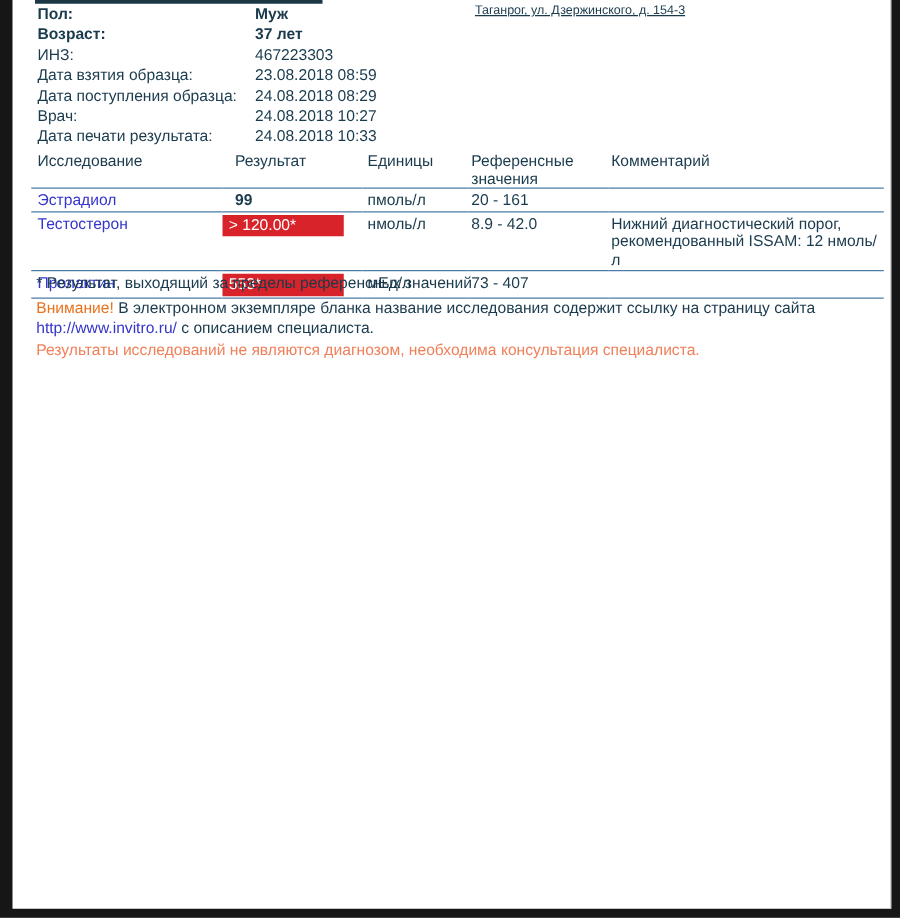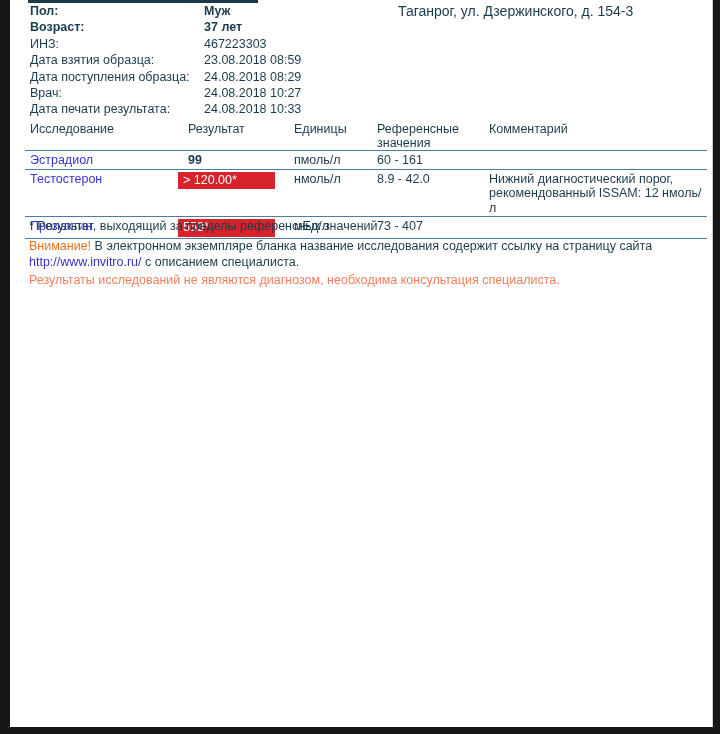--- a/index.html
+++ b/index.html
@@ -15,22 +15,22 @@
     background: var(--c-page_bg, #ffffff);
     border-right: 1px solid #cfcfcf;
     color: var(--c-text, #1a3b4d);
     font-size: 12.5px;
   }
   .cutoff-strip {
     position: absolute; left: 18px; top: 0; width: 230px; height: 3px;
     background: #1c3845;
   }
   .address {
-    position: absolute; left: 388px; top: 3px;
-    font-size: 14px; color: var(--c-text, #1a3b4d); white-space: nowrap;
+    position: absolute; left: 370px; top: 3px;
+    font-size: 10px; color: var(--c-text, #1a3b4d); white-space: nowrap; text-decoration: underline;
   }
   .patient-info { position: absolute; left: 20px; top: 3px; }
   .pi-row { display: flex; height: 16.4px; line-height: 16.4px; }
   .pi-row .pi-label { width: 174px; }
   .pi-row.bold { font-weight: bold; }
 
   table.results {
     position: absolute; left: 15px; top: 121px; width: 682px;
     border-collapse: collapse; table-layout: fixed;
     font-size: 12.5px; color: var(--c-text, #1a3b4d);
@@ -124,21 +124,21 @@
           <th class="h-units">Единицы</th>
           <th class="h-ref">Референсные значения</th>
           <th class="h-comment">Комментарий</th>
         </tr>
       </thead>
       <tbody>
         <tr class="row-single">
           <td class="c-test"><a class="test-link">Эстрадиол</a></td>
           <td class="c-result"><span class="result-normal">99</span></td>
           <td class="c-units">пмоль/л</td>
-          <td class="c-ref">60 - 161</td>
+          <td class="c-ref">20 - 161</td>
           <td class="c-comment"></td>
         </tr>
         <tr class="row-double">
           <td class="c-test"><a class="test-link">Тестостерон</a></td>
           <td class="c-result"><span class="result-flag">&gt; 120.00*</span></td>
           <td class="c-units">нмоль/л</td>
           <td class="c-ref">8.9 - 42.0</td>
           <td class="c-comment">Нижний диагностический порог, рекомендованный ISSAM: 12 нмоль/л</td>
         </tr>
         <tr class="row-single">

